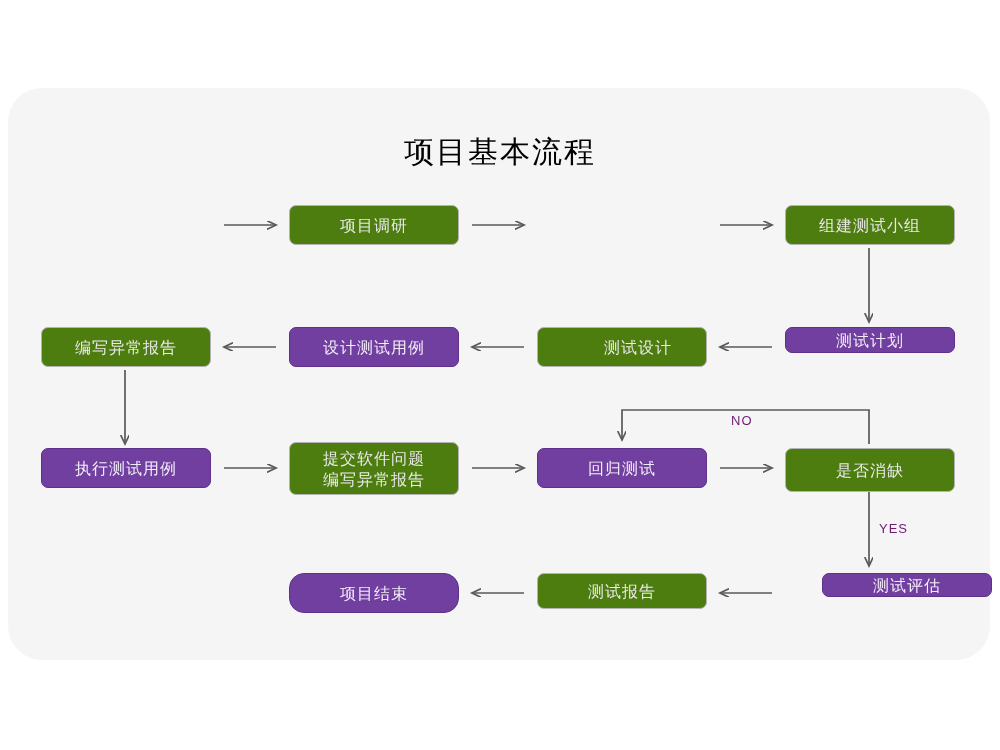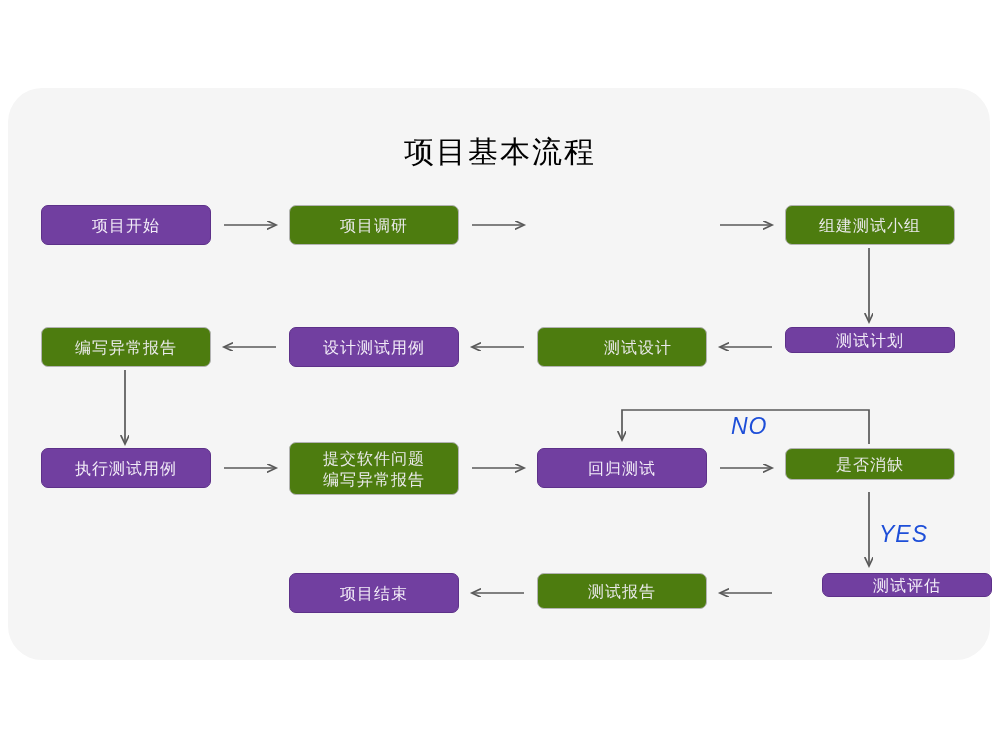--- a/index.html
+++ b/index.html
@@ -67,25 +67,24 @@
   svg#wires {
     position: absolute;
     left: 0;
     top: 0;
     width: 1000px;
     height: 750px;
     pointer-events: none;
   }
   .edge-label {
     position: absolute;
-    font-size: 23px;
-    color: #1d4ed8;
+    font-size: 13px;
+    color: #701a75;
     letter-spacing: 1px;
     user-select: none;
-    font-style: italic;
   }
 </style>
 </head>
 <body>
 
 <div id="canvas">
 
   <div id="card"></div>
 
   <div id="title">项目基本流程</div>
@@ -119,32 +118,31 @@
       <line x1="869" y1="492" x2="869" y2="566" marker-end="url(#ah)"></line>
 
       <line x1="772" y1="593" x2="720" y2="593" marker-end="url(#ah)"></line>
       <line x1="524" y1="593" x2="472" y2="593" marker-end="url(#ah)"></line>
     </g>
   </svg>
 
   <div class="edge-label" style="left:731px; top:413px;">NO</div>
   <div class="edge-label" style="left:879px; top:521px;">YES</div>
 
-  <div class="node purple" style="left:41px;  top:205px; width:170px; height:40px;">项目开始</div>
   <div class="node gray" style="left:289px; top:205px; width:170px; height:40px;">项目调研</div>
   <div class="node gray" style="left:785px; top:205px; width:170px; height:40px;">组建测试小组</div>
 
   <div class="node gray" style="left:41px;  top:327px; width:170px; height:40px;">编写异常报告</div>
   <div class="node purple" style="left:289px; top:327px; width:170px; height:40px;">设计测试用例</div>
   <div class="node gray" style="left:537px; top:327px; width:170px; height:40px;padding-left:32px;">测试设计</div>
   <div class="node purple" style="left:785px; top:327px; width:170px; height:26px;">测试计划</div>
 
   <div class="node purple" style="left:41px;  top:448px; width:170px; height:40px;">执行测试用例</div>
   <div class="node gray" style="left:289px; top:442px; width:170px; height:53px;">提交软件问题
 编写异常报告</div>
   <div class="node purple" style="left:537px; top:448px; width:170px; height:40px;">回归测试</div>
-  <div class="node gray" style="left:785px; top:448px; width:170px; height:32px;">是否消缺</div>
+  <div class="node gray" style="left:785px; top:448px; width:170px; height:44px;">是否消缺</div>
 
-  <div class="node purple" style="left:289px; top:573px; width:170px; height:40px;">项目结束</div>
+  <div class="node purple" style="left:289px; top:573px; width:170px; height:40px;border-radius:15px;">项目结束</div>
   <div class="node gray" style="left:537px; top:573px; width:170px; height:36px;">测试报告</div>
   <div class="node purple" style="left:822px; top:573px; width:170px; height:24px;">测试评估</div>
 
 </div>
 
 </body></html>

